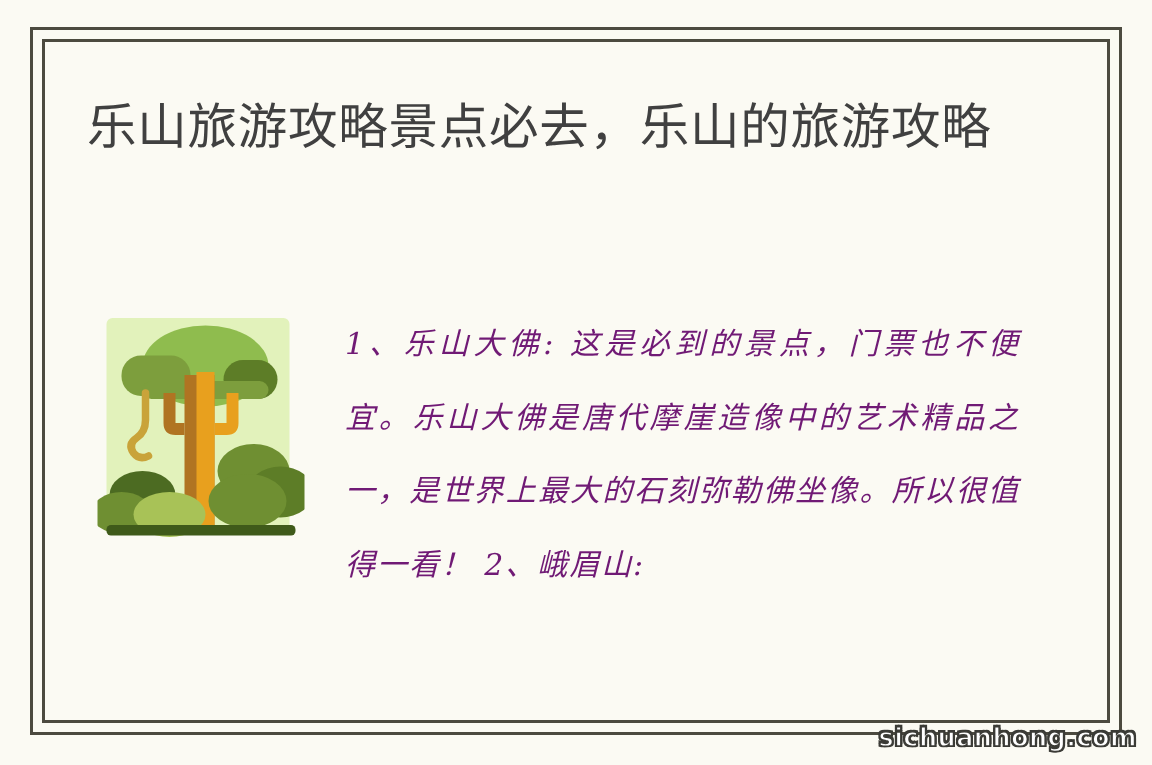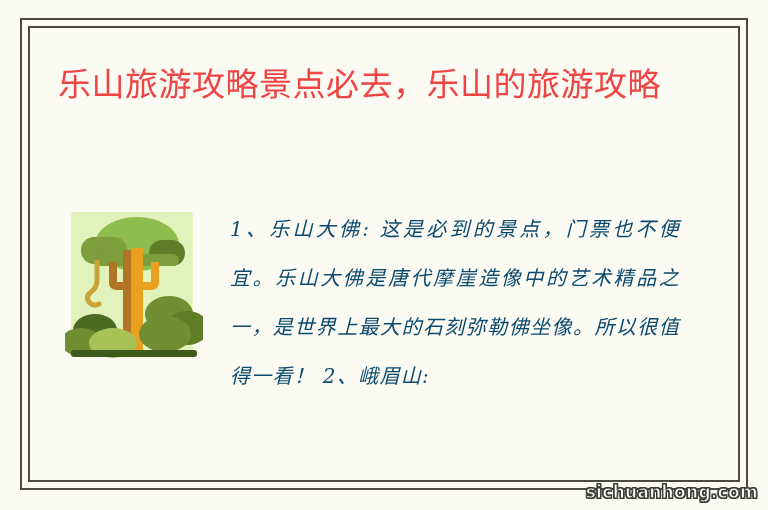--- a/index.html
+++ b/index.html
@@ -49,21 +49,21 @@
   .article-title {
     position: absolute;
     left: 58px;
     top: 60px;
     width: 620px;
     margin: 0;
     font-size: 33px;
     line-height: 50px;
     font-weight: 400;
     letter-spacing: 0.5px;
-    color: #ef4444;
+    color: #404040;
     font-family: "Liberation Sans", "DejaVu Sans", sans-serif;
   }
 
   
   .content {
     position: absolute;
     left: 58px;
     top: 205px;
     width: 630px;
     height: 250px;
@@ -85,21 +85,21 @@
 
   .body-text {
     position: absolute;
     left: 172px;
     top: 0px;
     width: 450px;
     margin: 0;
     font-size: 20px;
     line-height: 49px;
     letter-spacing: 1.3px;
-    color: #0c4a6e;
+    color: #701a75;
     font-family: "DejaVu Serif", "Liberation Serif", serif;
     font-style: italic;
     text-align: justify;
     white-space: pre-wrap;
   }
 
   
   .watermark {
     position: absolute;
     right: 10px;

